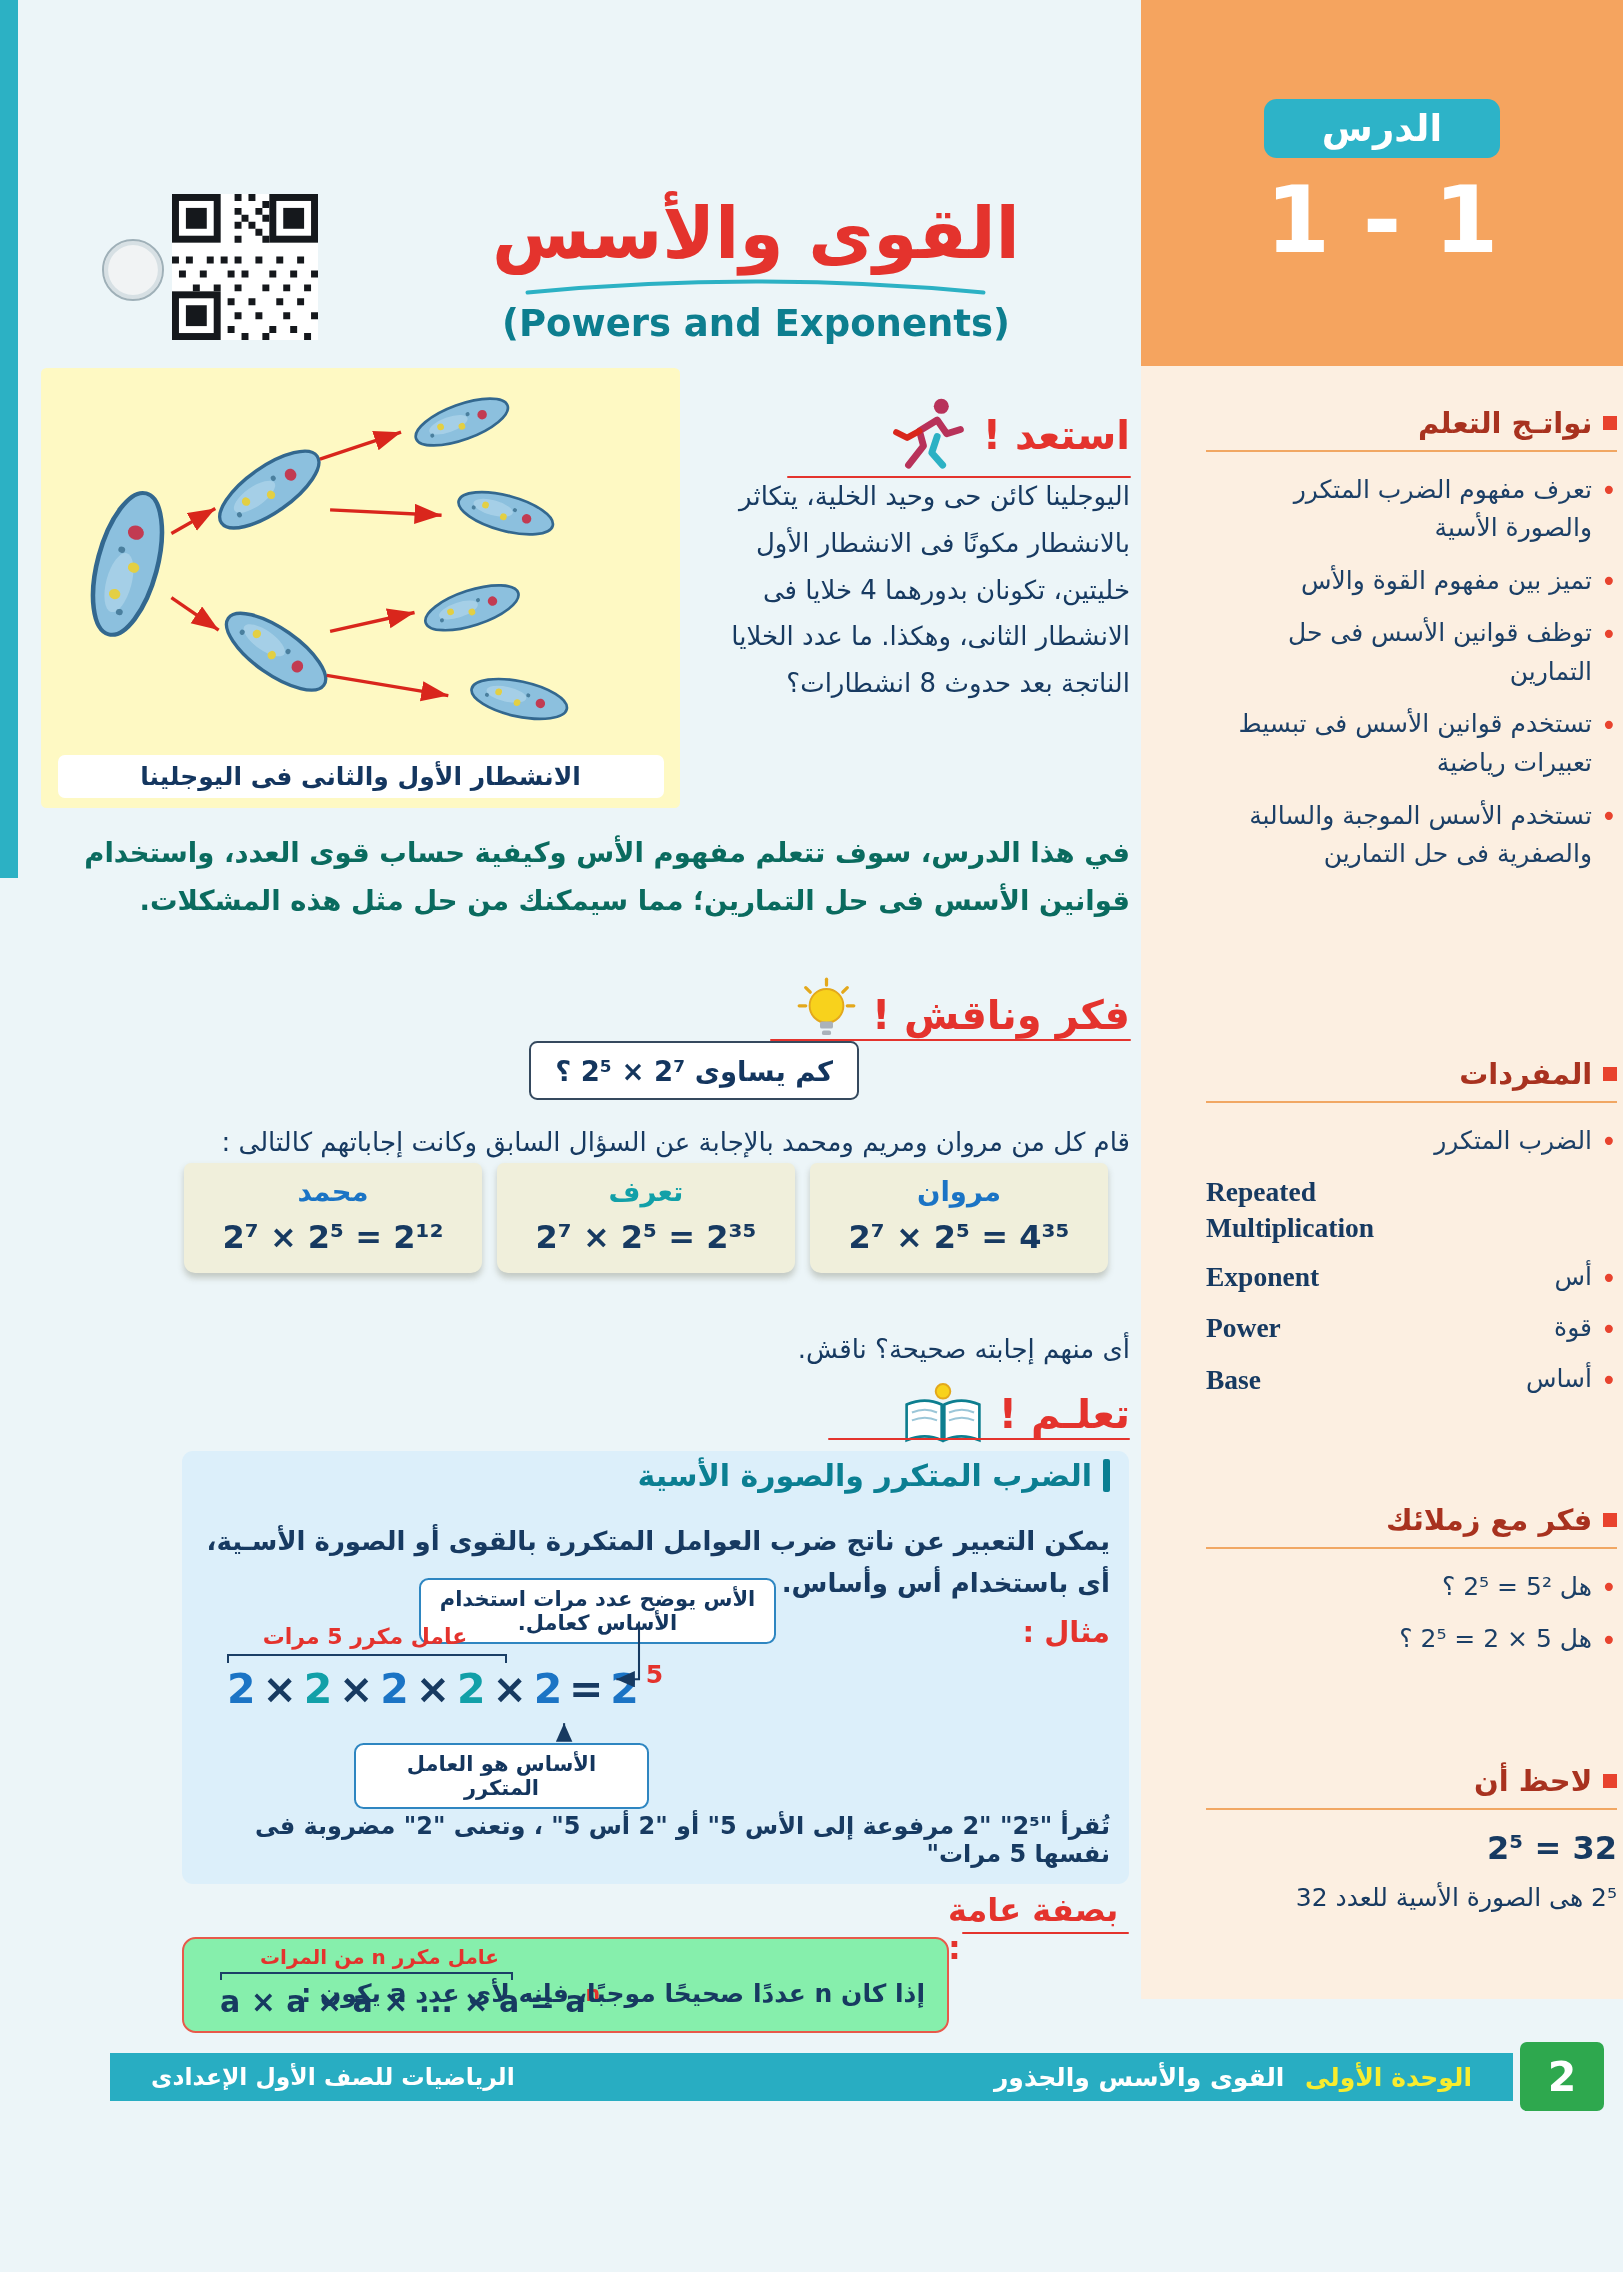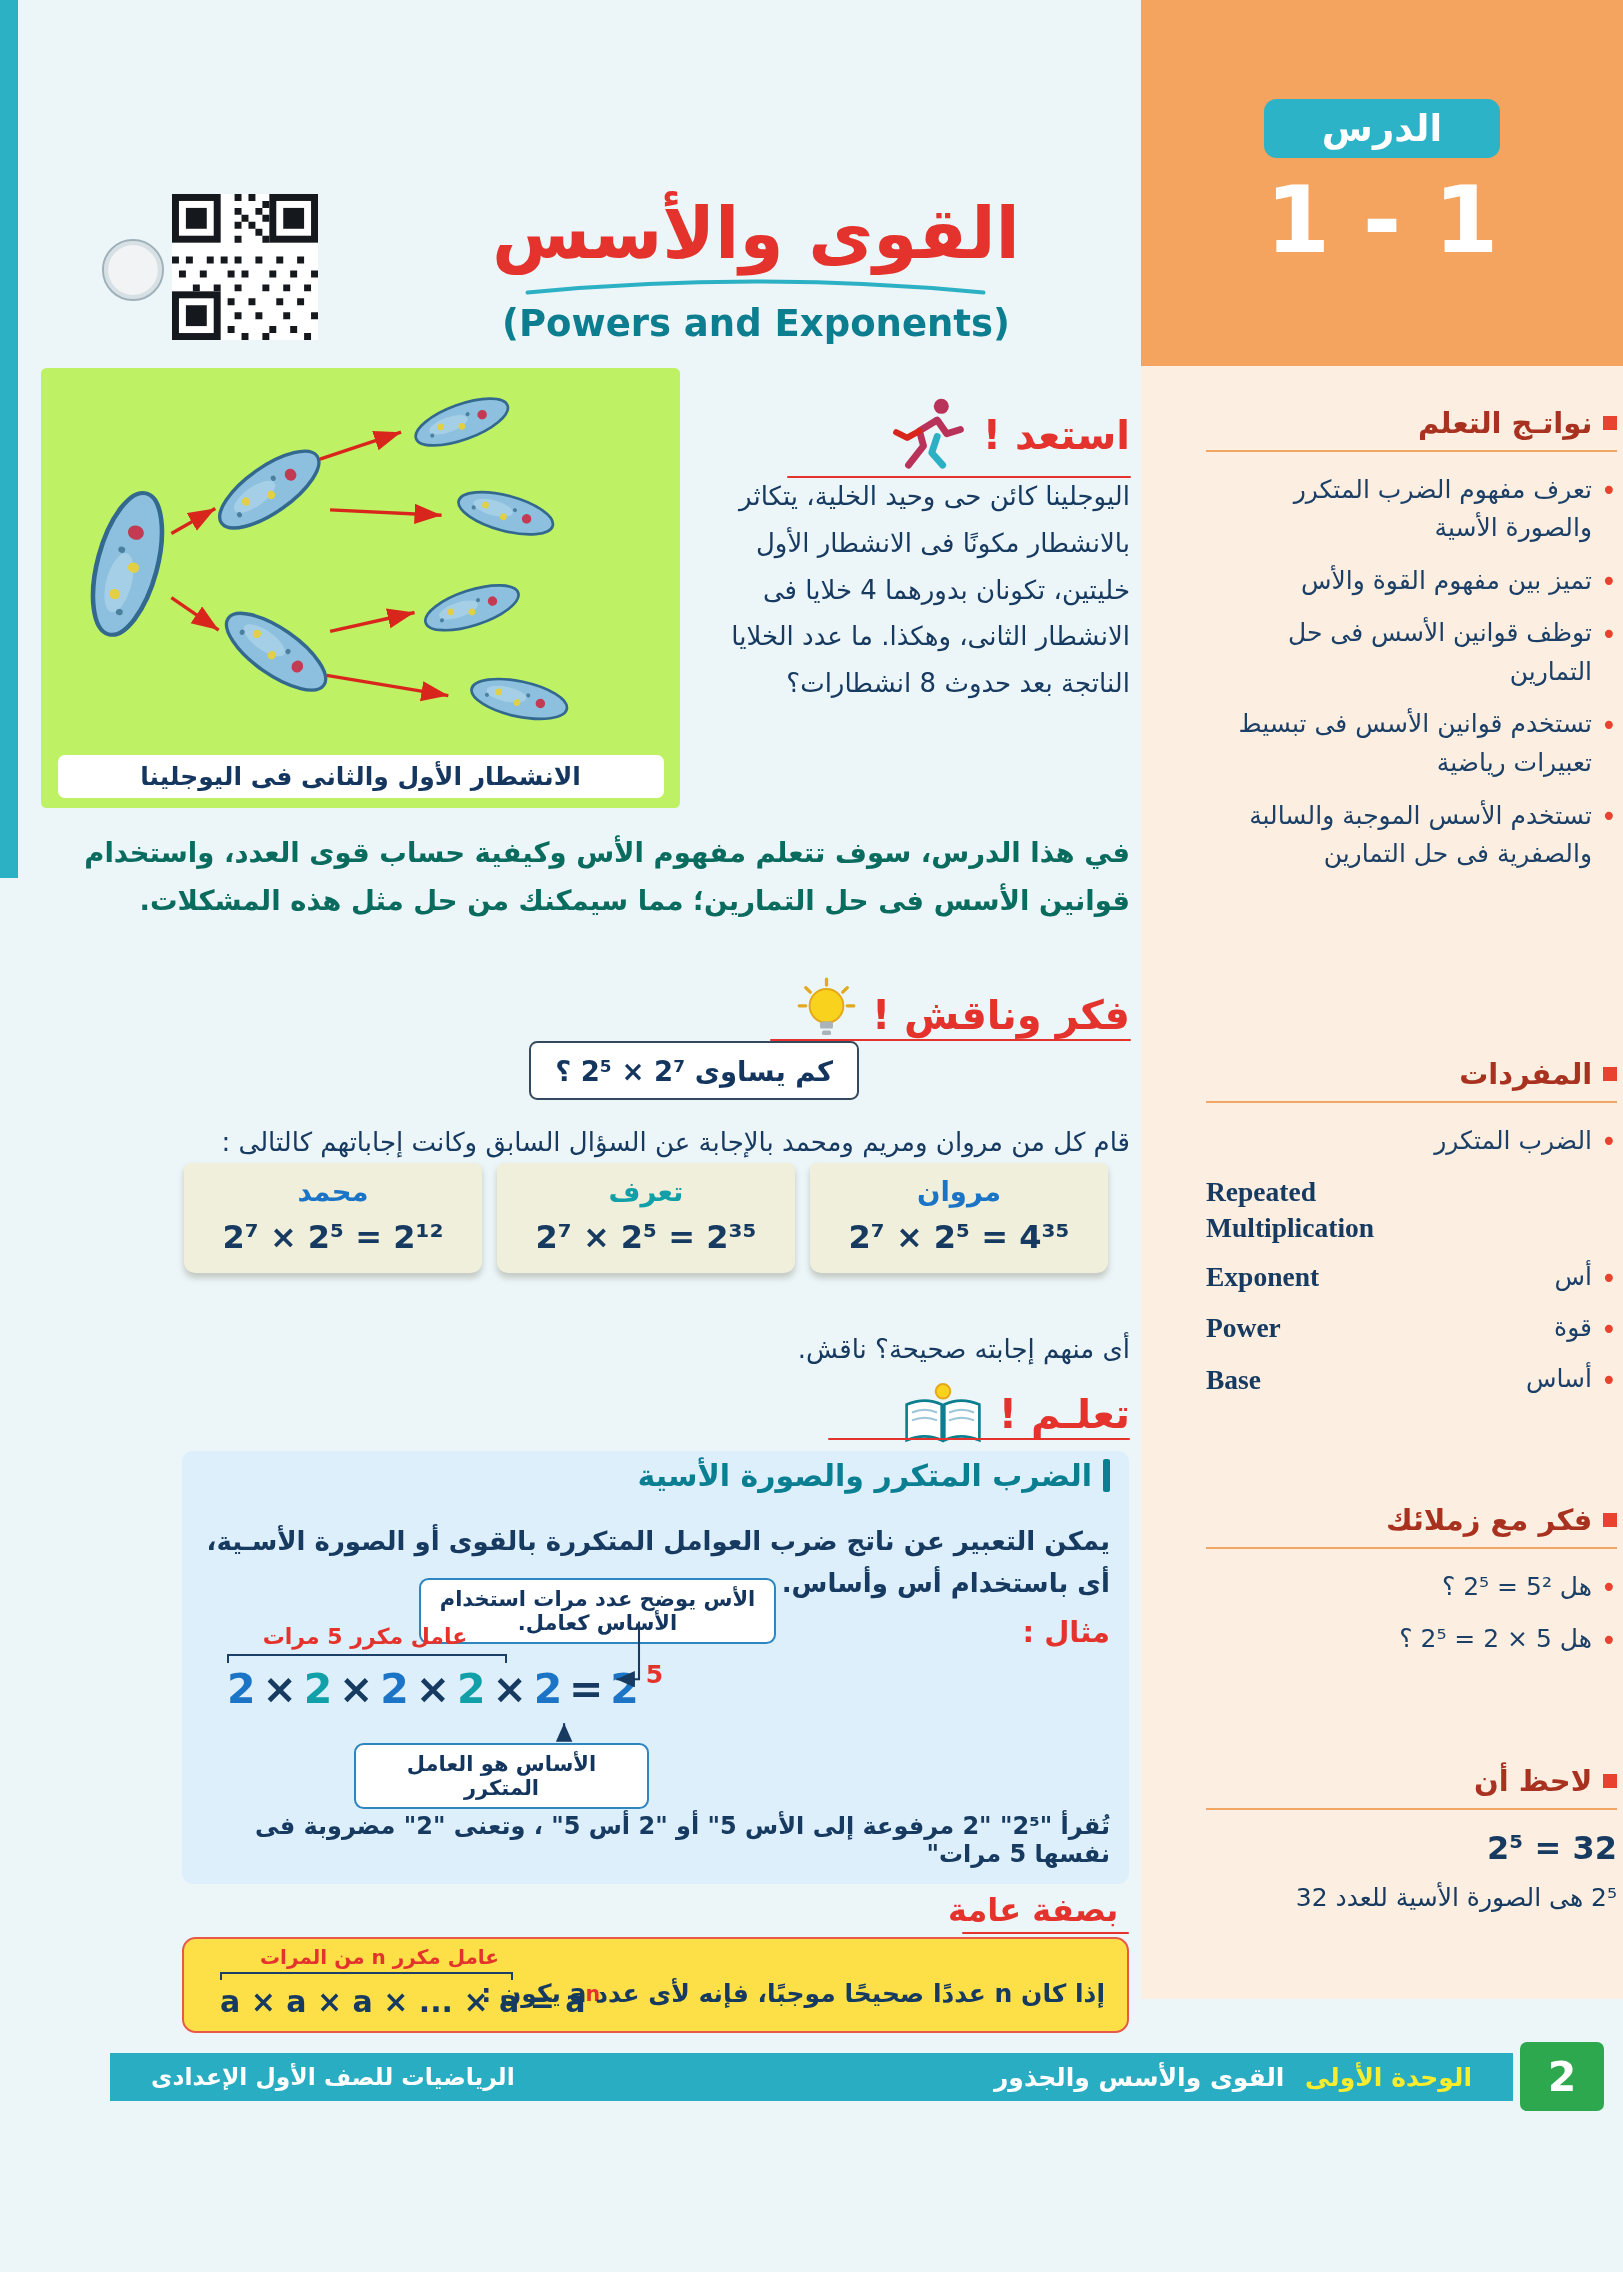--- a/index.html
+++ b/index.html
@@ -49,21 +49,21 @@
   
   .sec-head { position:absolute; display:flex; direction:rtl; align-items:center; gap:13px; }
   .sec-title { color:#e4332d; font-size:40px; font-weight:bold; }
   .sec-underline { position:absolute; border-top:2.7px solid #e4332d; border-radius:2.1px; }
 
   .body-text { position:absolute; direction:rtl; text-align:right; color:#173a61;
                font-size:26px; line-height:1.8; }
 
   
   .euglena-box { position:absolute; left:41px; top:368px; width:639px; height:440px;
-                 background:#bef264; border-radius:5.5px; }
+                 background:#fef9c3; border-radius:5.5px; }
   .euglena-caption { position:absolute; left:16.5px; bottom:9.6px; width:606px; height:43px; background:#fff;
                      border-radius:6.9px; display:flex; align-items:center; justify-content:center;
                      color:#14365f; font-weight:bold; font-size:25px; direction:rtl; }
   .lesson-intro { position:absolute; left:41px; top:828px; width:1089px; direction:rtl; text-align:right;
                   font-size:27.5px; font-weight:bold; color:#0a6b5f; line-height:1.75; }
 
   
   .question-box { position:absolute; left:529px; top:1041px; width:326px; height:55px;
                   border:2.1px solid #35495e; border-radius:8.2px; background:#fff;
                   display:flex; align-items:center; justify-content:center;
@@ -97,22 +97,22 @@
             align-items:flex-start; gap:6.9px; font-size:41px; font-weight:bold; color:#173a61; line-height:1.2; }
   .fac-a { color:#1b74c5; } .fac-b { color:#12a0a8; }
   .res-base { color:#1b74c5; }
   .res-exp { color:#e4332d; font-size:25px; transform:translateY(-5.5px); }
   .reading-line { position:absolute; top:361px; right:19px; width:908px; direction:rtl; text-align:right;
                   font-size:24px; font-weight:bold; color:#173a61; }
 
   
   .general-label { position:absolute; left:948px; top:1891px; width:181px; text-align:left;
                    color:#e4332d; font-size:32px; font-weight:bold; direction:rtl; }
-  .general-box { position:absolute; left:182px; top:1937px; width:947px; height:96px;
-                 border:2.7px solid #e8594a; border-radius:13.7px; background:#fde047; box-sizing:border-box; }
+  .general-box { position:absolute; left:182px; top:1937px; width:767px; height:96px;
+                 border:2.7px solid #e8594a; border-radius:13.7px; background:#86efac; box-sizing:border-box; }
   .gen-cond { position:absolute; right:22px; top:40px; direction:rtl; font-size:25px;
               font-weight:bold; color:#173a61; }
   .gen-label { position:absolute; left:76px; top:5.5px; color:#e4332d; font-size:20px;
                font-weight:bold; direction:rtl; }
   .gen-bracket { position:absolute; left:36px; top:33px; width:289px; height:6.2px;
                  border-top:2.1px solid #1b3f66; border-left:2.1px solid #1b3f66; border-right:2.1px solid #1b3f66; }
   .gen-eq { position:absolute; left:36px; top:43px; direction:ltr; font-size:30px;
             font-weight:bold; color:#173a61; }
   .gen-exp { color:#e4332d; font-size:20.6px; }
 

